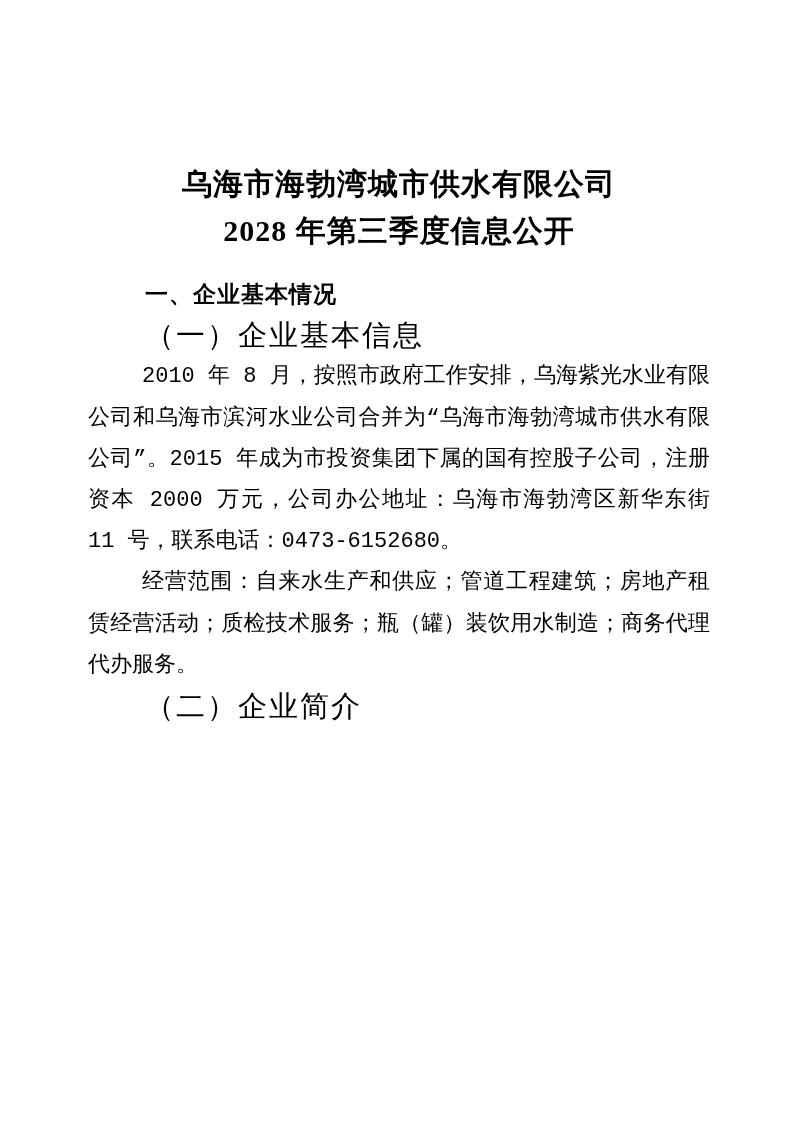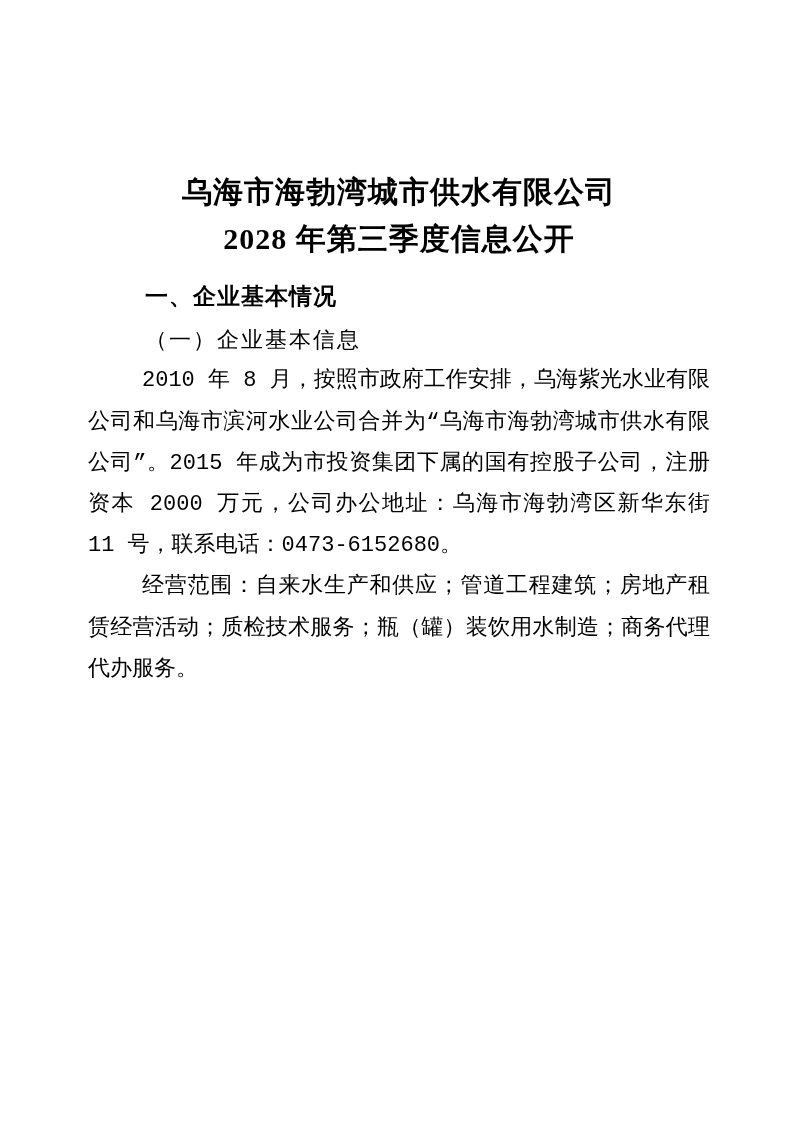--- a/index.html
+++ b/index.html
@@ -16,40 +16,40 @@
     overflow: hidden;
     font-family: "Liberation Serif", "DejaVu Serif", serif;
   }
   .content {
     box-sizing: content-box;
     width: 622px;
     margin-left: 88px;
     padding-top: 152px;
   }
   .doc-title {
-    margin: 16px;
+    margin: 8px;
     font-size: 30px;
     line-height: 47px;
     font-weight: bold;
     text-align: center;
     font-family: "Liberation Serif", "DejaVu Serif", serif;
     letter-spacing: 1px;
   }
   .h1 {
-    margin: 10px 0 0 0;
+    margin: 20px 0 0 0;
     font-size: 23px;
     line-height: 41.2px;
     font-weight: bold;
-    font-family: Liberation Mono, monospace;
+    font-family: Liberation Serif, serif;
     padding-left: 57px;
     letter-spacing: 1px;
   }
   .h2 {
     margin: 0;
-    font-size: 22px;
+    font-size: 29px;
     line-height: 41.2px;
     font-weight: normal;
     padding-left: 57px;
     letter-spacing: 2px;
     font-family: "Liberation Serif", "DejaVu Serif", serif;
   }
   .para {
     margin: 0;
     font-size: 22px;
     line-height: 41.2px;
@@ -72,17 +72,18 @@
     </div>
 
     <div class="h1">一、企业基本情况</div>
 
     <div class="h2">（一）企业基本信息</div>
 
     <p class="para">2010 年 8 月，按照市政府工作安排，乌海紫光水业有限公司和乌海市滨河水业公司合并为“乌海市海勃湾城市供水有限公司”。2015 年成为市投资集团下属的国有控股子公司，注册资本 2000 万元，公司办公地址：乌海市海勃湾区新华东街 11 号，联系电话：0473-6152680。</p>
 
     <p class="para">经营范围：自来水生产和供应；管道工程建筑；房地产租赁经营活动；质检技术服务；瓶（罐）装饮用水制造；商务代理代办服务。</p>
 
+    <div class="h2">（二）企业简介</div>
 
 
 
   </div>
 </div>
 
 </body></html>

